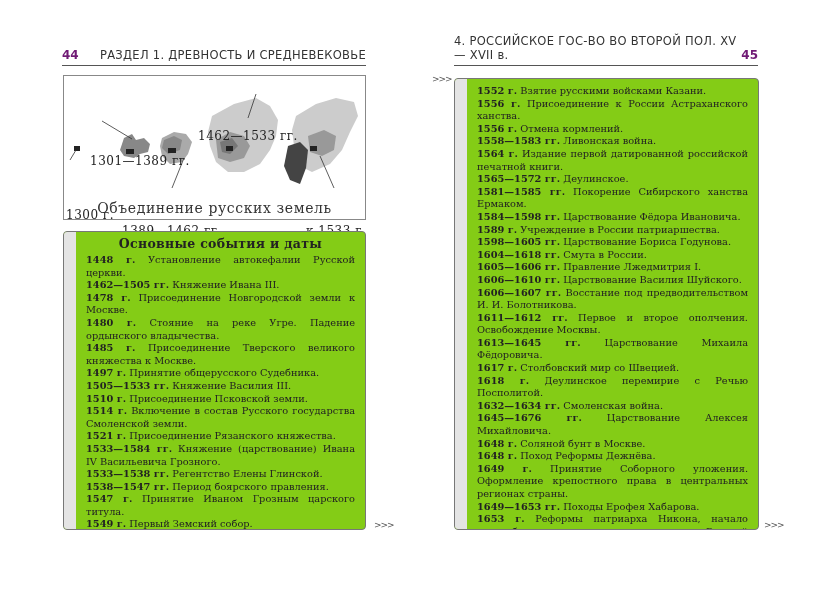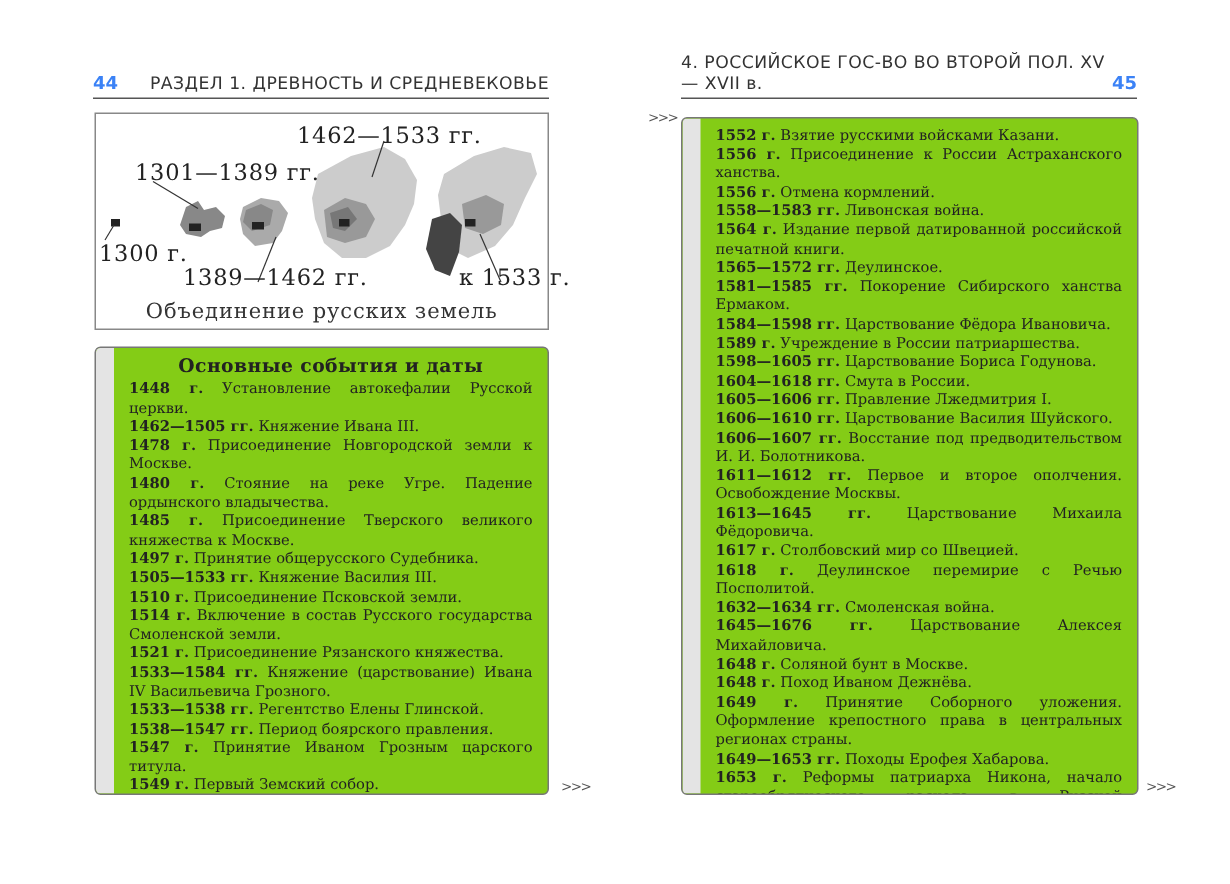--- a/index.html
+++ b/index.html
@@ -3,25 +3,25 @@
 <meta charset="utf-8">
 <style>
   * { box-sizing: border-box; margin: 0; padding: 0; }
   body { width: 820px; height: 589px; background: #ffffff; position: relative; overflow: hidden; font-family: "DejaVu Serif", serif; color: #222; }
   .page { position: absolute; top: 0; height: 471px; }
   .page-left { left: 0; width: 410px; }
   .page-right { left: 410px; width: 410px; }
   .header { position: absolute; top: 48px; height: 18px; border-bottom: 1px solid #555; font-family: "DejaVu Sans", sans-serif; font-size: 11.5px; color: #333; display: flex; align-items: flex-end; justify-content: space-between; padding-bottom: 3px; }
   .page-left .header { left: 62px; width: 304px; }
   .page-right .header { left: 44px; width: 304px; }
-  .page-num { font-weight: bold; font-size: 12px; color: #3b82f6; }
+  .page-num { font-weight: bold; font-size: 12px; color: #701a75; }
   .run-title { letter-spacing: 0.3px; }
   .map-box { position: absolute; left: 63px; top: 75px; width: 303px; height: 145px; border: 1px solid #888; background: #fff; }
   .map-box svg { position: absolute; left: 0; top: 0; }
-  .map-label { position: absolute; font-size: 15px; color: #222; white-space: nowrap; letter-spacing: 0.5px; }
+  .map-label { position: absolute; font-size: 12px; color: #222; white-space: nowrap; letter-spacing: 0.5px; margin-top: 48px; }
   .map-caption { position: absolute; left: 0; width: 100%; top: 124px; text-align: center; font-size: 14px; letter-spacing: 0.6px; color: #333; }
   .events-box { position: absolute; border: 1px solid #777; border-radius: 4px; background: #84cc16; overflow: hidden; }
   .events-box .stripe { position: absolute; left: 0; top: 0; bottom: 0; width: 12px; background: #e4e4e4; }
   .page-left .events-box { left: 63px; top: 231px; width: 303px; height: 299px; }
   .page-right .events-box { left: 44px; top: 78px; width: 305px; height: 452px; }
   .events-inner { position: absolute; left: 22px; right: 10px; top: 4px; }
   .events-title { text-align: center; font-weight: bold; font-size: 12.5px; margin-bottom: 3px; letter-spacing: 0.3px; }
   .event { font-size: 9.8px; line-height: 12.6px; text-align: justify; }
   .event b { font-weight: bold; }
   .more-arrow { position: absolute; font-family: "DejaVu Sans", sans-serif; font-size: 9px; color: #555; letter-spacing: -1px; }
@@ -121,21 +121,21 @@
           <div class="event"><b>1605—1606 гг.</b> <span>Правление Лжедмитрия I.</span></div>
           <div class="event"><b>1606—1610 гг.</b> <span>Царствование Василия Шуйского.</span></div>
           <div class="event"><b>1606—1607 гг.</b> <span>Восстание под предводительством И. И. Болотникова.</span></div>
           <div class="event"><b>1611—1612 гг.</b> <span>Первое и второе ополчения. Освобождение Москвы.</span></div>
           <div class="event"><b>1613—1645 гг.</b> <span>Царствование Михаила Фёдоровича.</span></div>
           <div class="event"><b>1617 г.</b> <span>Столбовский мир со Швецией.</span></div>
           <div class="event"><b>1618 г.</b> <span>Деулинское перемирие с Речью Посполитой.</span></div>
           <div class="event"><b>1632—1634 гг.</b> <span>Смоленская война.</span></div>
           <div class="event"><b>1645—1676 гг.</b> <span>Царствование Алексея Михайловича.</span></div>
           <div class="event"><b>1648 г.</b> <span>Соляной бунт в Москве.</span></div>
-          <div class="event"><b>1648 г.</b> <span>Поход Иваном Дежнёва.</span></div>
+          <div class="event"><b>1648 г.</b> <span>Поход Реформы Дежнёва.</span></div>
           <div class="event"><b>1649 г.</b> <span>Принятие Соборного уложения. Оформление крепостного права в центральных регионах страны.</span></div>
           <div class="event"><b>1649—1653 гг.</b> <span>Походы Ерофея Хабарова.</span></div>
           <div class="event"><b>1653 г.</b> <span>Реформы патриарха Никона, начало старообрядческого раскола в Русской православной церкви.</span></div>
         </div>
     </div>
   </div>
   <span class="more-arrow" style="left:354px; top:520px;">&gt;&gt;&gt;</span>
 </div>
 
 </body></html>

